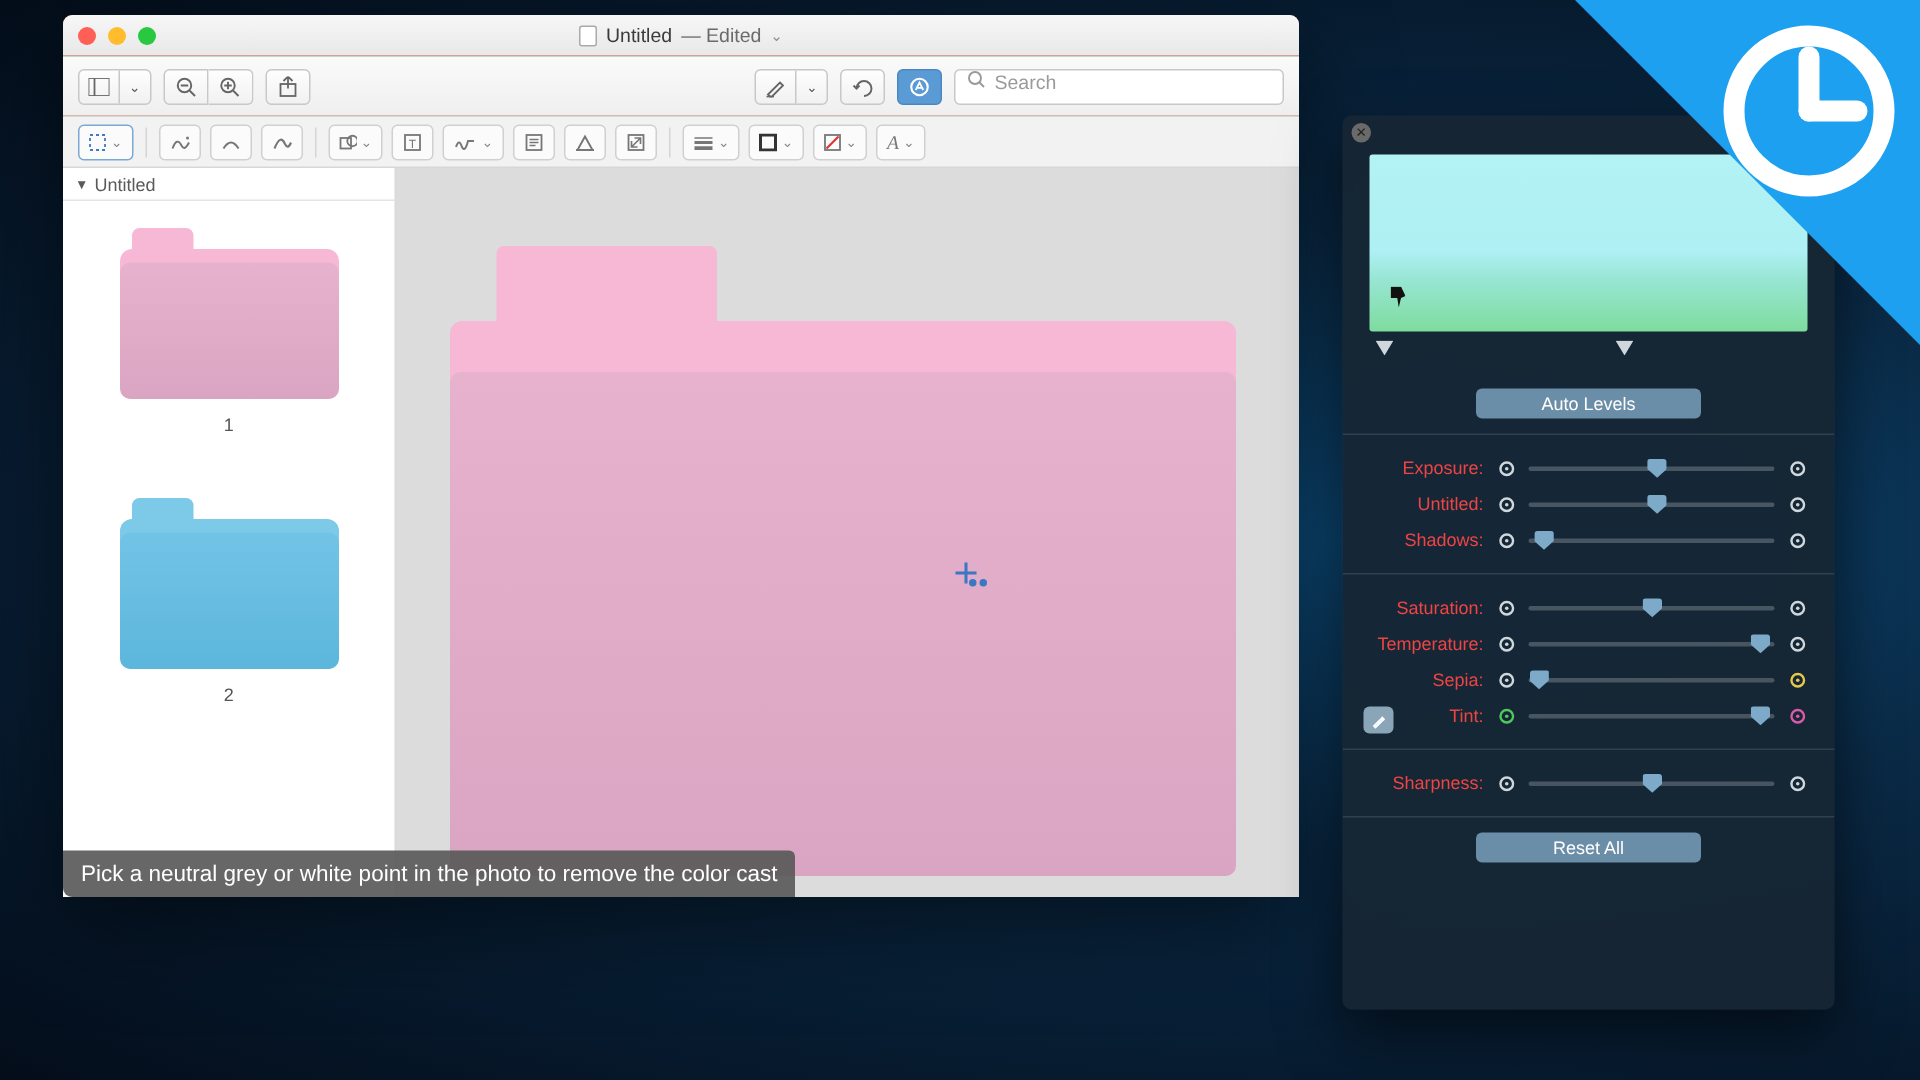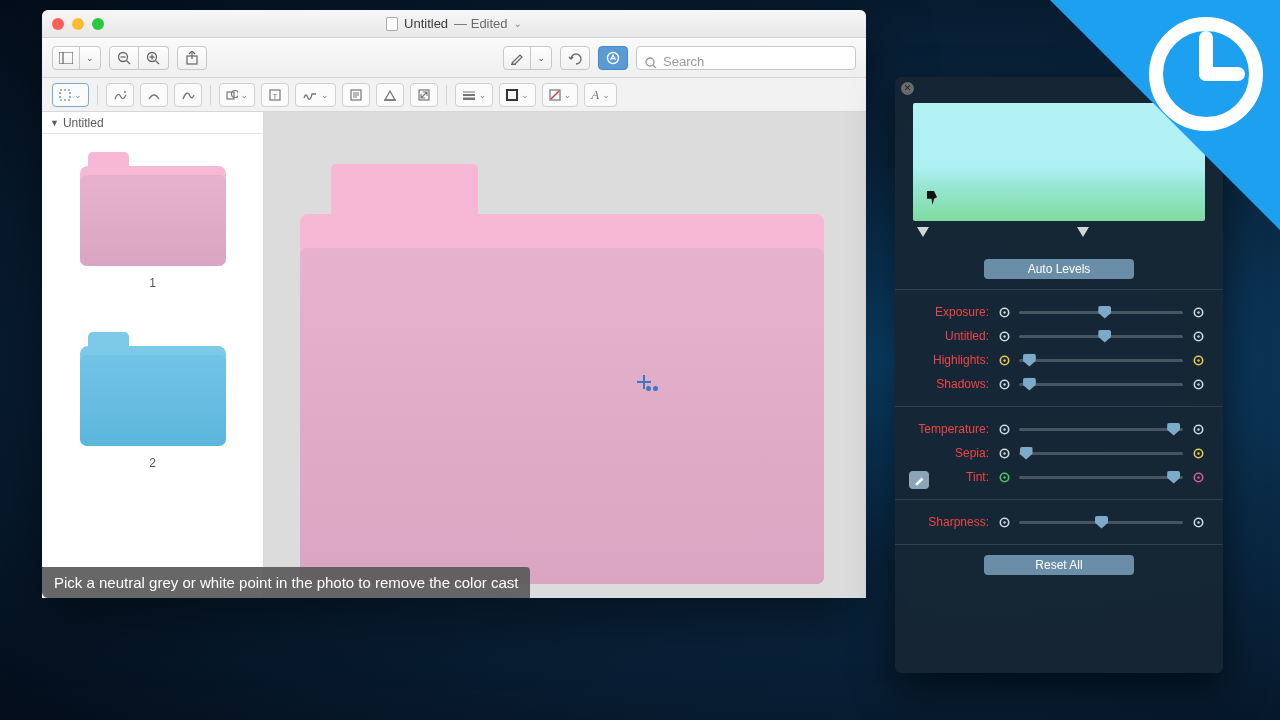--- a/index.html
+++ b/index.html
@@ -20,21 +20,21 @@
   .toolbar1{height:40px;background:linear-gradient(#fafafa,#efefef);border-bottom:1px solid #d7d7d7;display:flex;align-items:center;padding:0 10px;gap:8px;}
   .tbtn{height:24px;min-width:30px;border:1px solid #c8c8c8;border-radius:4px;background:linear-gradient(#fefefe,#f1f1f1);display:flex;align-items:center;justify-content:center;font-size:13px;color:#555;padding:0 6px;position:relative;}
   .tbtn.split{padding:0;}
   .tbtn.split > span{padding:0 6px;display:flex;align-items:center;height:100%;}
   .tbtn.split > span:first-child{border-right:1px solid #c8c8c8;}
   .tb-group{display:flex;}
   .tb-group .tbtn{border-radius:0;}
   .tb-group .tbtn:first-child{border-radius:4px 0 0 4px;}
   .tb-group .tbtn:last-child{border-radius:0 4px 4px 0;border-left:none;}
   .spacer{flex:1;}
-  .searchbox{flex:0 0 220px;height:24px;border:1px solid #c8c8c8;border-radius:4px;background:#fff;display:flex;align-items:flex-end;padding:0 8px;color:#9a9a9a;font-size:13px;gap:6px;}
+  .searchbox{flex:0 0 220px;height:24px;border:1px solid #c8c8c8;border-radius:4px;background:#fff;display:flex;align-items:flex-start;padding:0 8px;color:#9a9a9a;font-size:13px;gap:6px;}
   .markup-active{background:#5b9bd5;color:#fff;border-color:#4a87c0;}
 
   .toolbar2{height:34px;background:#f2f2f2;border-bottom:1px solid #d7d7d7;display:flex;align-items:center;padding:0 10px;gap:6px;}
   .tbtn2{height:24px;min-width:28px;border:1px solid #d0d0d0;border-radius:4px;background:#fbfbfb;display:flex;align-items:center;justify-content:center;font-size:13px;color:#666;padding:0 6px;gap:3px;}
   .tbtn2 .chev{font-size:9px;color:#888;}
   .tool-sep{width:1px;height:20px;background:#d5d5d5;margin:0 2px;}
 
   .content{flex:1;display:flex;min-height:0;}
   .sidebar{width:222px;background:#fff;border-right:1px solid #d9d9d9;display:flex;flex-direction:column;}
   .side-head{height:22px;display:flex;align-items:center;gap:4px;padding:0 8px;font-size:12px;color:#5a5a5a;border-bottom:1px solid #e4e4e4;}
@@ -360,57 +360,57 @@
       <span class="thumb" style="left:calc(52% - 6px)"></span>
     </span>
     <span class="ico-r">
           <svg width="11" height="11">
             <circle cx="5.5" cy="5.5" r="4.2" fill="none" stroke="#cfd7dd" stroke-width="1.6"></circle>
             <circle cx="5.5" cy="5.5" r="1.2" fill="#cfd7dd"></circle>
           </svg>
         </span>
   </div>
       <div class="srow">
-    <span class="lab">Highlights:</span>
-    <span class="ico">
-          <svg width="11" height="11">
-            <circle cx="5.5" cy="5.5" r="4.2" fill="none" stroke="#e6c84e" stroke-width="1.6"></circle>
-            <circle cx="5.5" cy="5.5" r="1.2" fill="#e6c84e"></circle>
+    <span class="lab">Shadows:</span>
+    <span class="ico">
+          <svg width="11" height="11">
+            <circle cx="5.5" cy="5.5" r="4.2" fill="none" stroke="#cfd7dd" stroke-width="1.6"></circle>
+            <circle cx="5.5" cy="5.5" r="1.2" fill="#cfd7dd"></circle>
           </svg>
         </span>
     <span class="track">
       <span class="thumb" style="left:calc(6% - 6px)"></span>
     </span>
     <span class="ico-r">
           <svg width="11" height="11">
-            <circle cx="5.5" cy="5.5" r="4.2" fill="none" stroke="#e6c84e" stroke-width="1.6"></circle>
-            <circle cx="5.5" cy="5.5" r="1.2" fill="#e6c84e"></circle>
-          </svg>
-        </span>
-  </div>
-      <div class="srow">
-    <span class="lab">Shadows:</span>
-    <span class="ico">
-          <svg width="11" height="11">
-            <circle cx="5.5" cy="5.5" r="4.2" fill="none" stroke="#cfd7dd" stroke-width="1.6"></circle>
-            <circle cx="5.5" cy="5.5" r="1.2" fill="#cfd7dd"></circle>
-          </svg>
-        </span>
-    <span class="track">
-      <span class="thumb" style="left:calc(6% - 6px)"></span>
-    </span>
-    <span class="ico-r">
-          <svg width="11" height="11">
             <circle cx="5.5" cy="5.5" r="4.2" fill="none" stroke="#cfd7dd" stroke-width="1.6"></circle>
             <circle cx="5.5" cy="5.5" r="1.2" fill="#cfd7dd"></circle>
           </svg>
         </span>
   </div>
     </div>
   <div class="panel-sec" id="sec-b">
+      <div class="srow">
+    <span class="lab">Saturation:</span>
+    <span class="ico">
+          <svg width="11" height="11">
+            <circle cx="5.5" cy="5.5" r="4.2" fill="none" stroke="#cfd7dd" stroke-width="1.6"></circle>
+            <circle cx="5.5" cy="5.5" r="1.2" fill="#cfd7dd"></circle>
+          </svg>
+        </span>
+    <span class="track">
+      <span class="thumb" style="left:calc(50% - 6px)"></span>
+    </span>
+    <span class="ico-r">
+          <svg width="11" height="11">
+            <circle cx="5.5" cy="5.5" r="4.2" fill="none" stroke="#cfd7dd" stroke-width="1.6"></circle>
+            <circle cx="5.5" cy="5.5" r="1.2" fill="#cfd7dd"></circle>
+          </svg>
+        </span>
+  </div>
       <div class="srow">
     <span class="lab">Temperature:</span>
     <span class="ico">
           <svg width="11" height="11">
             <circle cx="5.5" cy="5.5" r="4.2" fill="none" stroke="#cfd7dd" stroke-width="1.6"></circle>
             <circle cx="5.5" cy="5.5" r="1.2" fill="#cfd7dd"></circle>
           </svg>
         </span>
     <span class="track">
       <span class="thumb" style="left:calc(94% - 6px)"></span>

